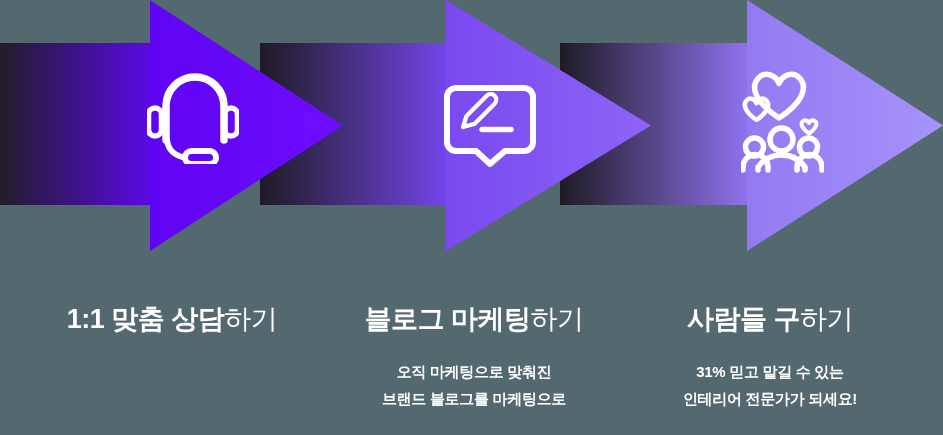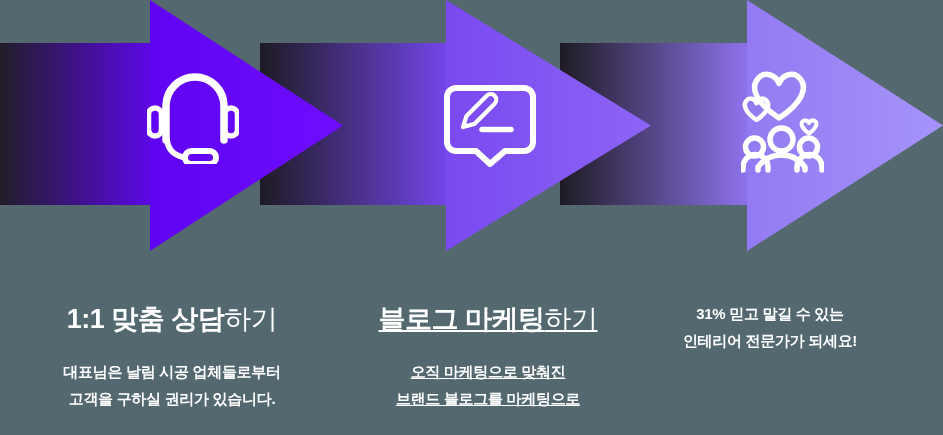--- a/index.html
+++ b/index.html
@@ -27,21 +27,21 @@
   .head-3{left:747px;width:196px;background:linear-gradient(to right,#937af2,#a693fa);}
   
   .icon{position:absolute;z-index:3;}
   .icon svg{display:block;width:100%;height:100%;}
   .icon-1{left:147px;top:72px;width:92px;height:92px;}
   .icon-2{left:444px;top:85px;width:92px;height:82px;}
   .icon-3{left:741px;top:68px;width:83px;height:105px;}
   
   .col{position:absolute;top:301px;width:300px;text-align:center;color:#fff;z-index:4;}
   .col-1{left:22px;}
-  .col-2{left:338px;text-decoration:underline;}
+  .col-2{left:324px;}
   .col-3{left:620px;}
   .step-title{
     margin:0 0 21px 0;
     font-size:27px;line-height:37px;letter-spacing:-0.5px;
     font-weight:300;color:#fff;white-space:nowrap;
   }
   .step-title .strong{font-weight:900;}
   .step-title .light{font-weight:300;}
   .step-desc{font-size:15px;line-height:26.5px;font-weight:700;letter-spacing:-0.3px;}
   .desc-line{display:block;}
@@ -85,34 +85,31 @@
       <circle cx="67.5" cy="79" r="9" stroke-width="5.5"></circle>
       <path d="M2,102 V99 A12.5,12.5 0 0 1 27,99 V102" stroke-width="5.5"></path>
       <path d="M56,102 V99 A12.5,12.5 0 0 1 81,99 V102" stroke-width="5.5"></path>
       <circle cx="40.5" cy="71.5" r="11.5" stroke-width="5.5"></circle>
       <path d="M17,102 V99 A29,29 0 0 1 64,99 V102" stroke-width="5.5"></path>
     </svg>
   </div>
 
   <div class="col col-1">
     <h2 class="step-title"><span class="strong">1:1 맞춤 상담</span><span class="light">하기</span></h2>
-    <div class="step-desc">
-      <span class="desc-line">대표님은 날림 시공 업체들로부터</span>
-      <span class="desc-line">고객을 구하실 권리가 있습니다.</span>
-    </div>
   </div>
 
   <div class="col col-2">
     <h2 class="step-title"><span class="strong">블로그 마케팅</span><span class="light">하기</span></h2>
     <div class="step-desc">
       <span class="desc-line">오직 마케팅으로 맞춰진</span>
       <span class="desc-line">브랜드 블로그를 마케팅으로</span>
     </div>
   </div>
 
   <div class="col col-3">
+    <h2 class="step-title"><span class="strong">사람들 구</span><span class="light">하기</span></h2>
     <div class="step-desc">
       <span class="desc-line">31% 믿고 맡길 수 있는</span>
       <span class="desc-line">인테리어 전문가가 되세요!</span>
     </div>
   </div>
 
 </div>
 
 </body></html>

